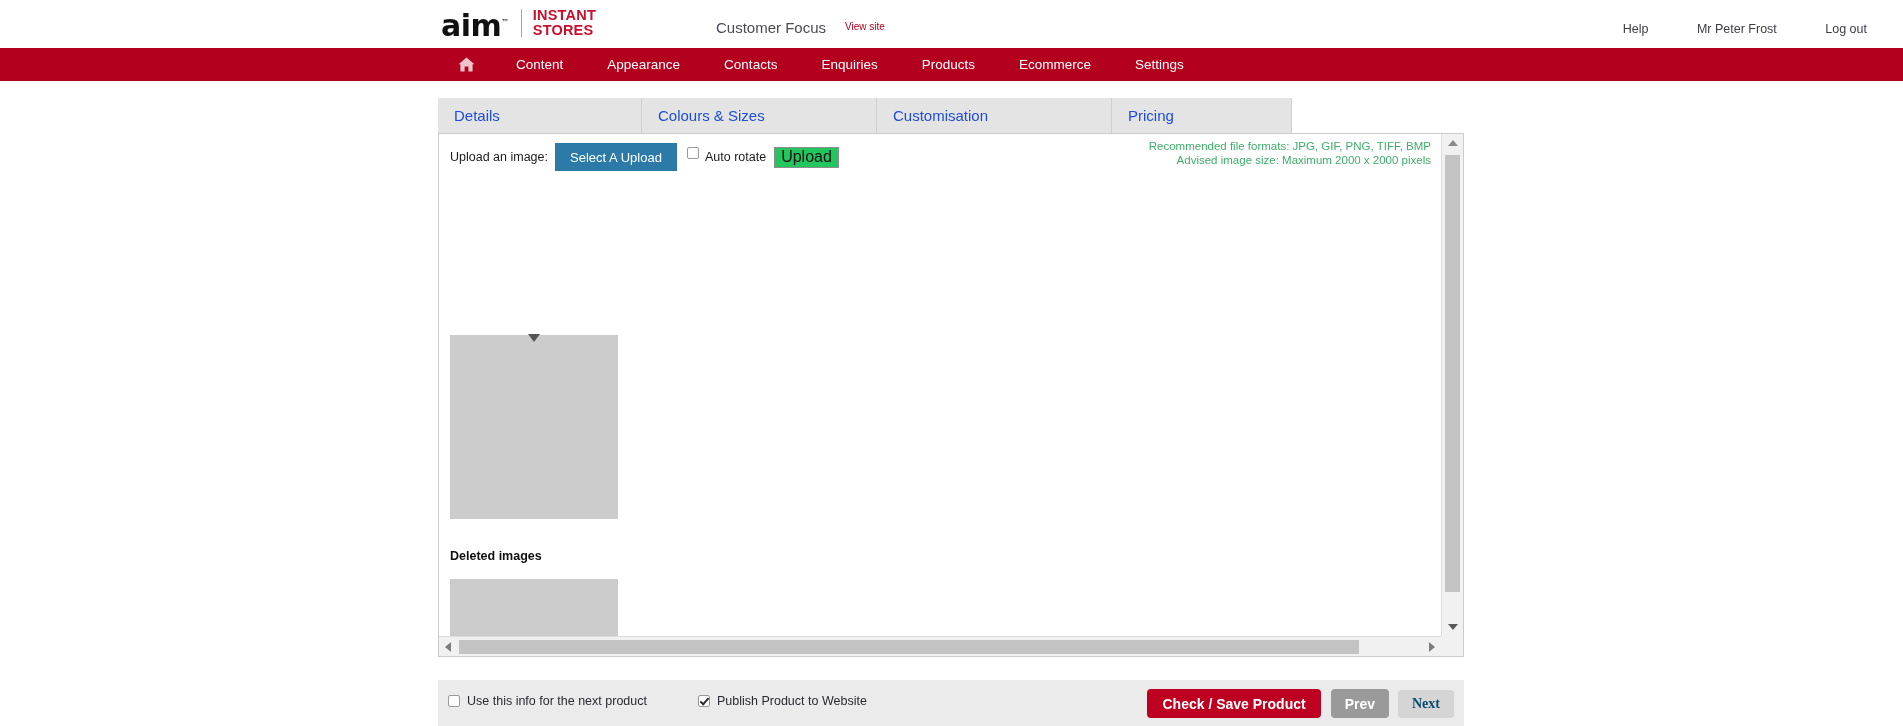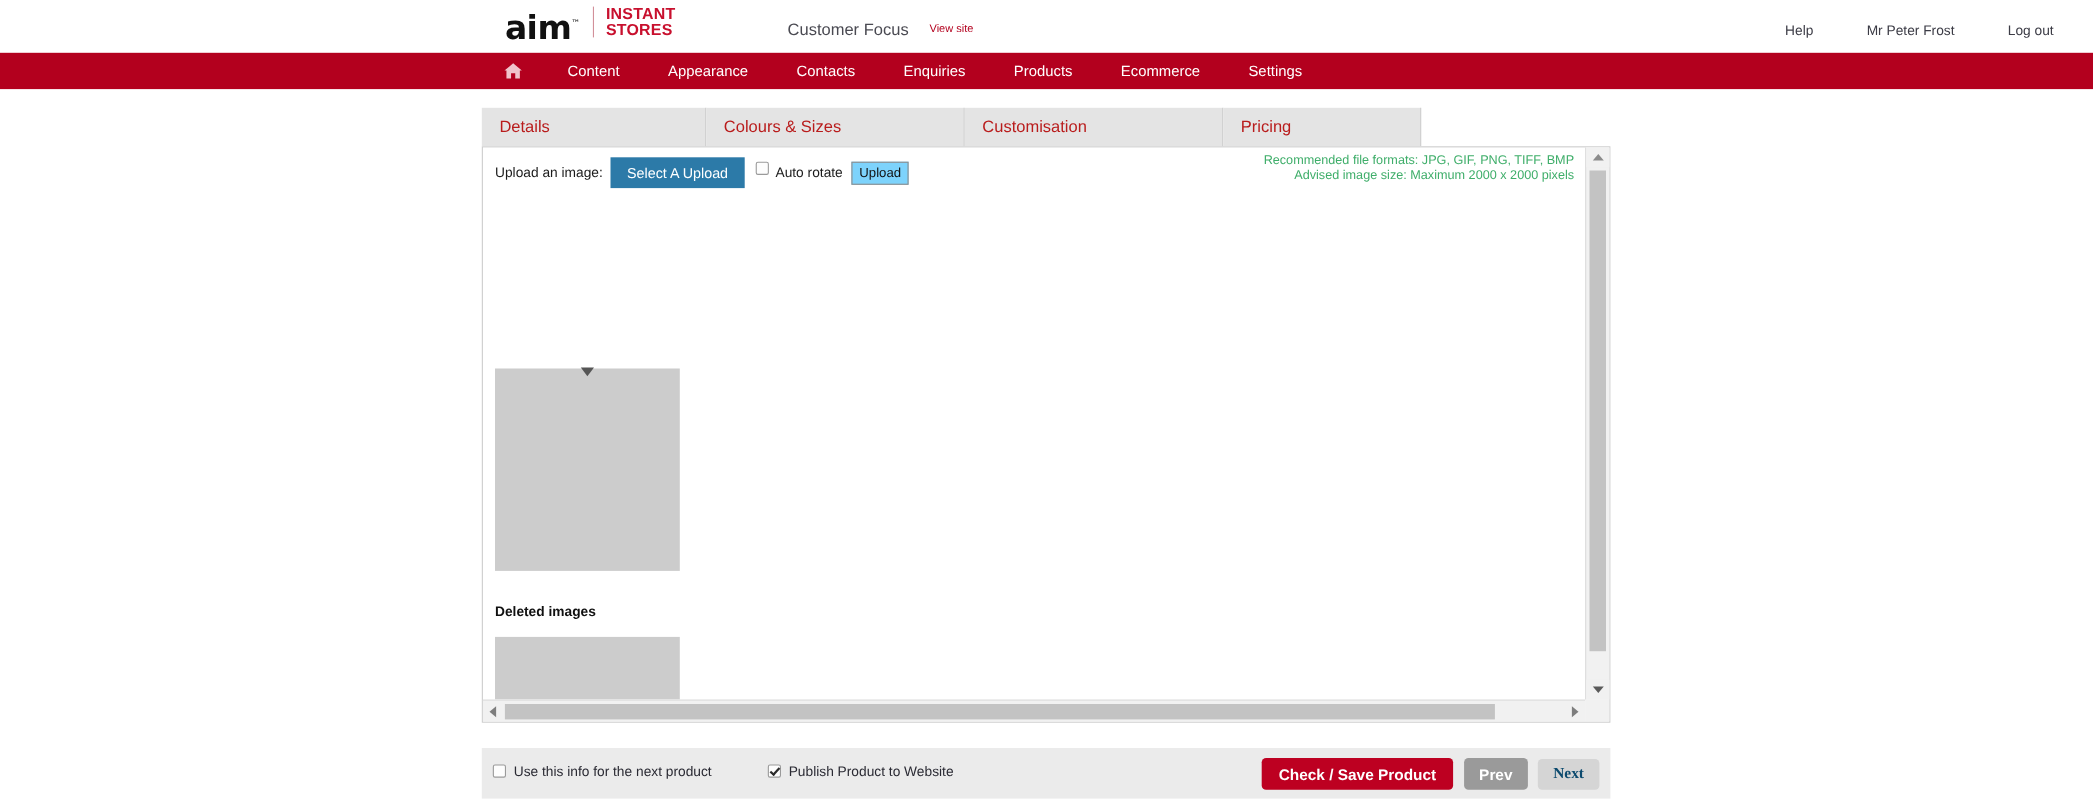--- a/index.html
+++ b/index.html
@@ -18,24 +18,24 @@
   
   .topbar {
     position: absolute;
     left: 0; top: 0;
     width: 1903px;
     height: 48px;
     background: #ffffff;
   }
   .logo-wrap {
     position: absolute;
-    left: 459px;
+    left: 441px;
     top: 6px;
     display: flex;
-    align-items: flex-start;
+    align-items: center;
     height: 34px;
   }
   .logo-aim {
     font-family: "DejaVu Sans", sans-serif;
     font-size: 30px;
     font-weight: bold;
     color: #111111;
     letter-spacing: -0.5px;
     line-height: 30px;
     position: relative;
@@ -129,21 +129,21 @@
     position: absolute;
     left: 438px;
     top: 98px;
     width: 1026px;
     height: 35px;
     display: flex;
   }
   .tab {
     background: #e4e4e4;
     border-right: 1px solid #cfcfcf;
-    color: #b91c1c;
+    color: #1d4ed8;
     font-size: 15px;
     display: flex;
     align-items: center;
     padding-left: 16px;
     box-sizing: border-box;
     height: 35px;
   }
   .tab.w1 { width: 204px; }
   .tab.w2 { width: 235px; }
   .tab.w3 { width: 235px; }
@@ -208,23 +208,23 @@
     display: inline-block;
     position: relative;
     top: -4px;
   }
   .autorotate-label {
     font-size: 12.5px;
     color: #1b1b1b;
     margin-right: 8px;
   }
   .upload-btn {
-    background: #7dd3fc;
+    background: #22c55e;
     border: 1px solid #8d8d8d;
-    font-size: 12px;
+    font-size: 16px;
     color: #111;
     height: 21px;
     padding: 0 6px;
     cursor: pointer;
     font-family: "Liberation Sans", sans-serif;
   }
 
   .format-note {
     position: absolute;
     right: 10px;

